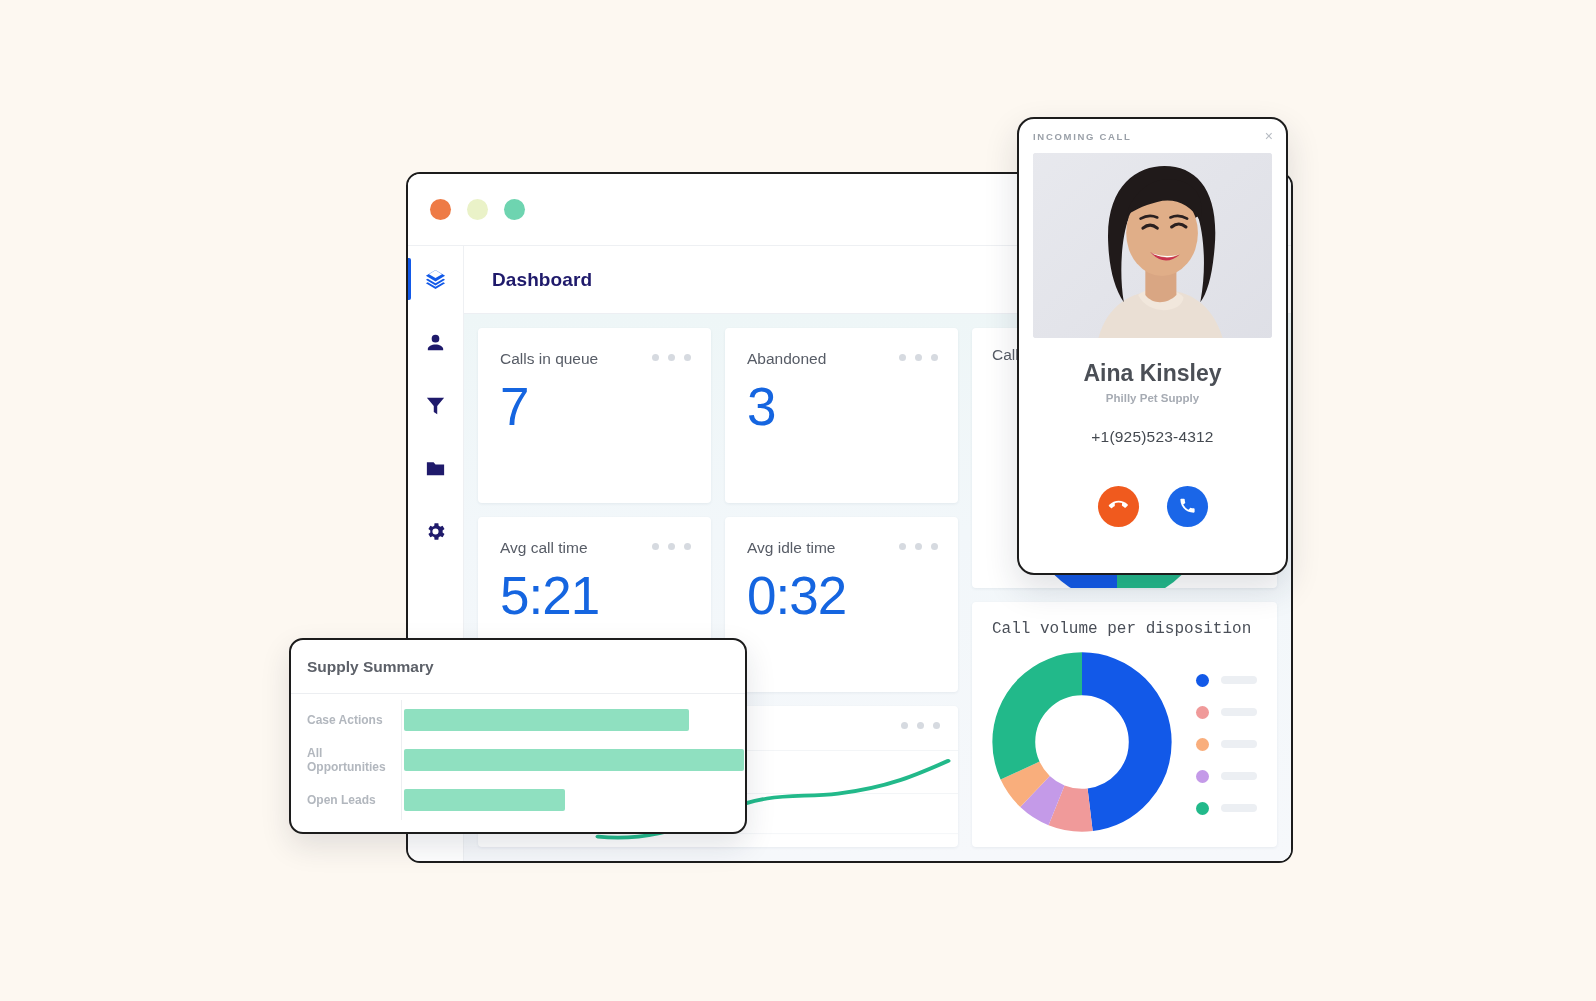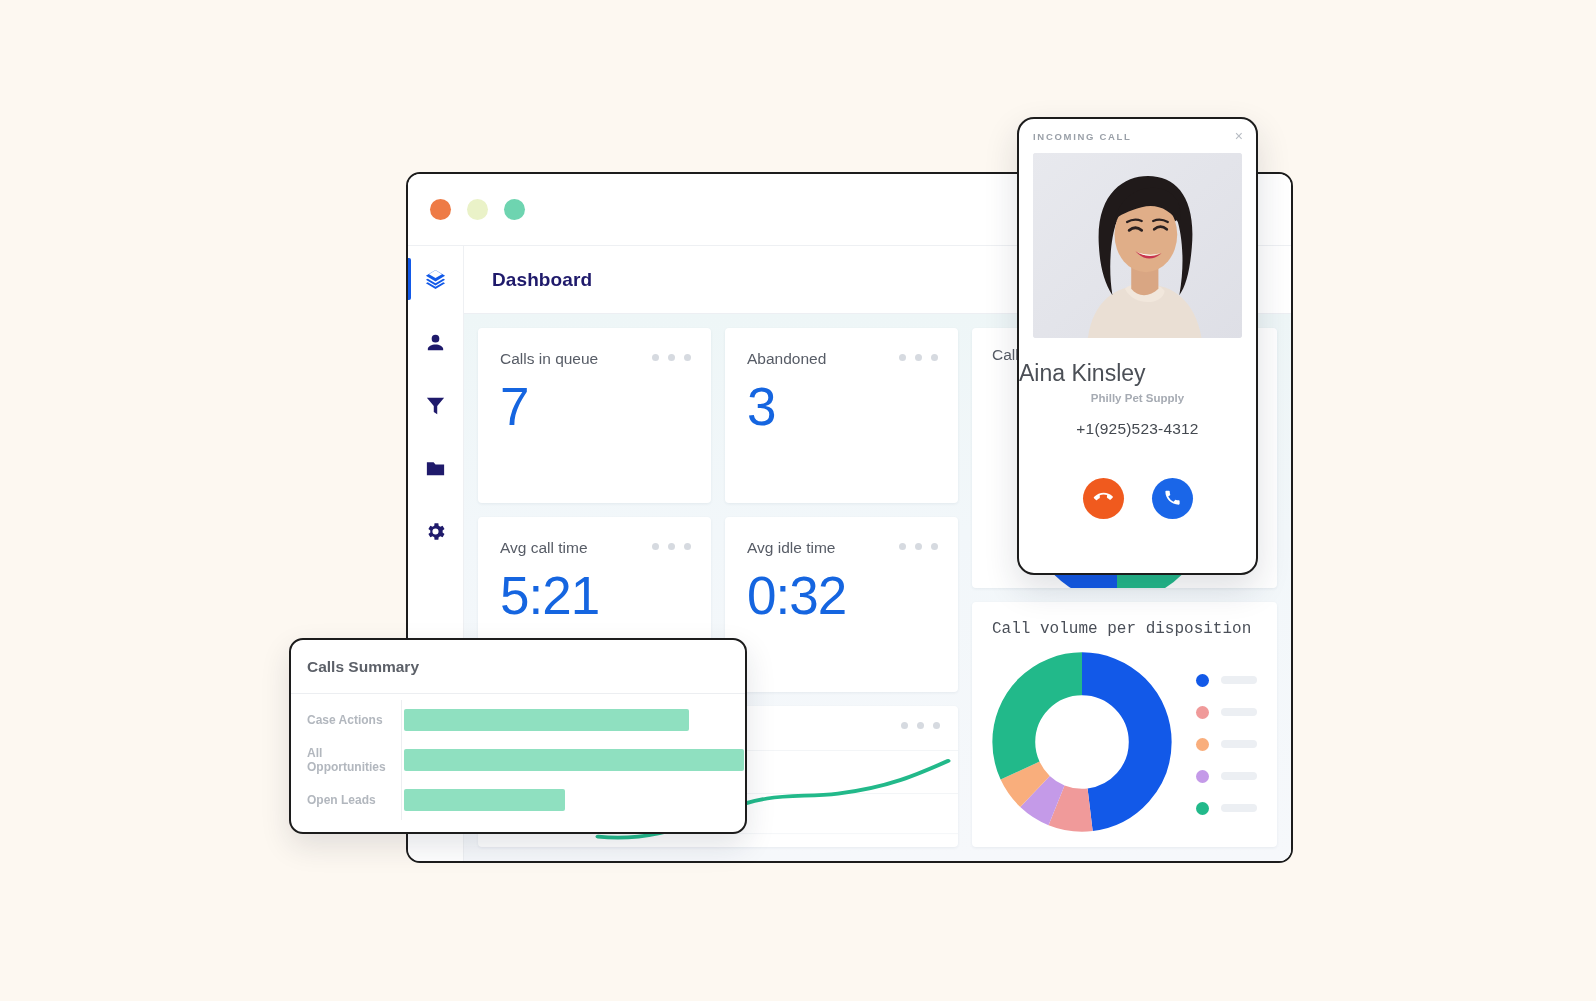--- a/index.html
+++ b/index.html
@@ -104,41 +104,41 @@
   .donut-title { font-size: 16px; color: #4a4f58; font-family: Liberation Mono, monospace; }
   .donut-body { display: flex; align-items: center; gap: 24px; margin-top: 14px; }
   .legend { display: flex; flex-direction: column; gap: 19px; padding-top: 4px; flex: 1; }
   .legend-row { display: flex; align-items: center; gap: 12px; }
   .legend-dot { width: 13px; height: 13px; border-radius: 50%; flex: 0 0 13px; }
   .legend-bar { height: 8px; border-radius: 4px; background: #eceff3; flex: 1; }
 
   
   .call-card {
     position: absolute; left: 1017px; top: 117px;
-    width: 241px; height: 458px;
+    width: 271px; height: 458px;
     background: #fff;
     border: 2.5px solid #1c1c1c;
     border-radius: 17px;
     overflow: hidden;
     box-shadow: 0 14px 34px rgba(25,35,60,.14);
   }
   .call-head {
     height: 34px; display: flex; align-items: center; justify-content: space-between;
     padding: 0 13px 0 14px;
   }
   .call-kicker { font-size: 9.5px; letter-spacing: 1.7px; color: #9aa0a8; font-weight: bold; }
   .call-close { font-size: 14px; color: #b6bbc2; cursor: pointer; line-height: 1; }
   .call-photo {
     margin: 0 14px; height: 185px; border-radius: 3px;
     background: #E4E5EA; position: relative; overflow: hidden;
   }
   .call-photo svg { position: absolute; inset: 0; width: 100%; height: 100%; }
-  .call-name { text-align: left; font-size: 23px; color: #4b4f56; font-weight: normal; margin-top: 22px; }
+  .call-name { text-align: center; font-size: 23px; color: #4b4f56; font-weight: bold; margin-top: 22px; }
   .call-company { text-align: center; font-size: 11.5px; color: #a6abb3; font-weight: bold; margin-top: 5px; }
-  .call-phone { text-align: center; font-size: 15.5px; color: #444950; margin-top: 16px; letter-spacing: .2px; }
+  .call-phone { text-align: center; font-size: 15.5px; color: #444950; margin-top: 24px; letter-spacing: .2px; }
   .call-actions { display: flex; justify-content: center; gap: 28px; margin-top: 40px; }
   .cbtn { width: 41px; height: 41px; border-radius: 50%; display: flex; align-items: center; justify-content: center; cursor: pointer; border: none; }
   .cbtn.decline { background: #F05A1E; }
   .cbtn.accept { background: #1A66E8; }
   .cbtn svg { width: 19px; height: 19px; fill: #fff; }
 
   
   .funnel {
     position: absolute; left: 289px; top: 638px;
     width: 458px; height: 196px;
@@ -331,21 +331,21 @@
             </div>
 
           </div>
         </div>
       </div>
     </div>
   </div>
 
   <div class="funnel">
     <div class="funnel-head">
-      <div class="funnel-title">Calls Summary</div>
+      <div class="funnel-title">Supply Summary</div>
     </div>
     <div class="funnel-rows">
       <div class="frow">
         <div class="frow-label">Case Actions</div>
         <div class="frow-track">
           <div class="fbar" style="width:83%"></div>
         </div>
       </div>
       <div class="frow">
         <div class="frow-label">All Opportunities</div>

